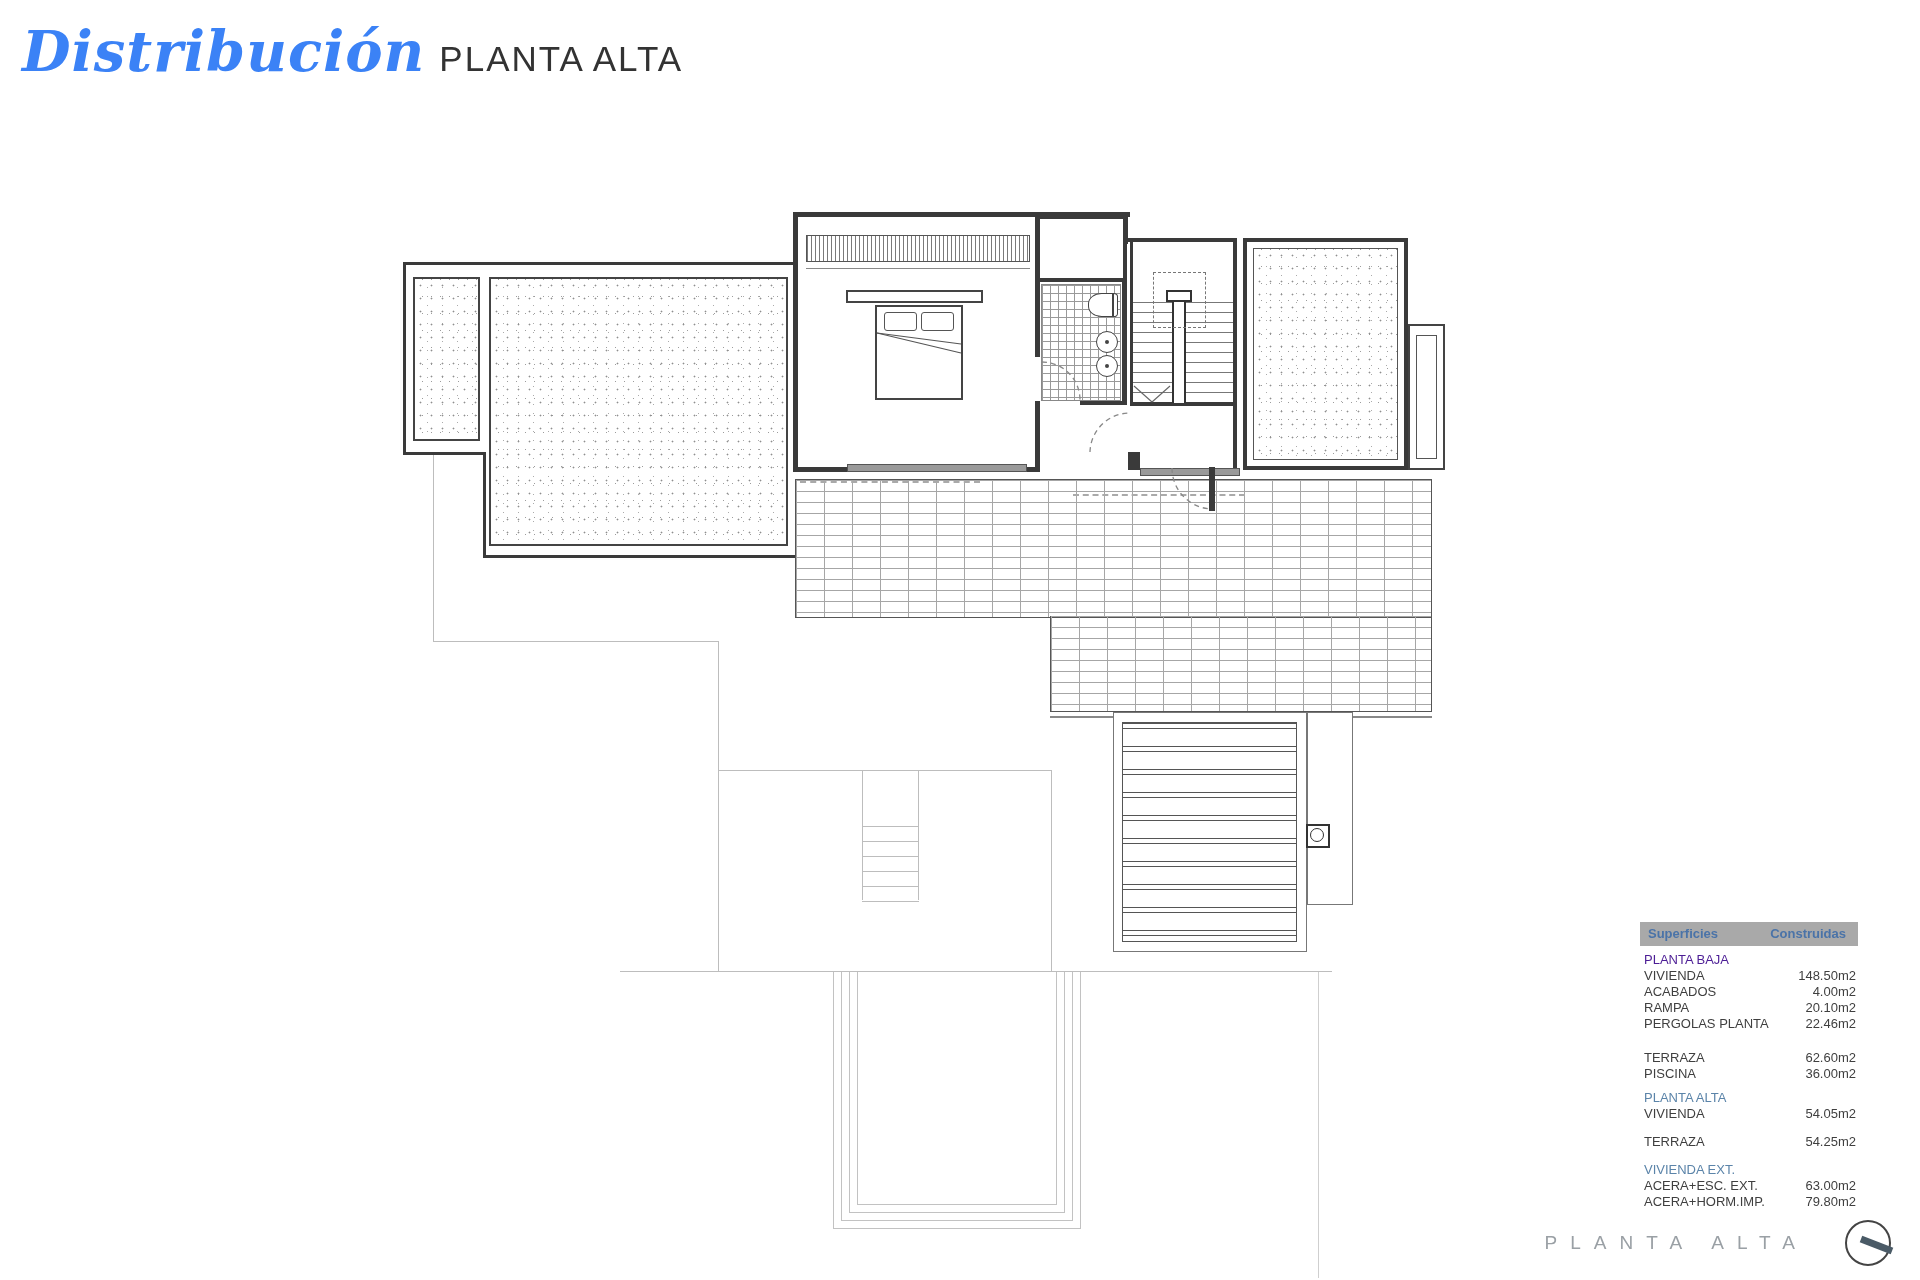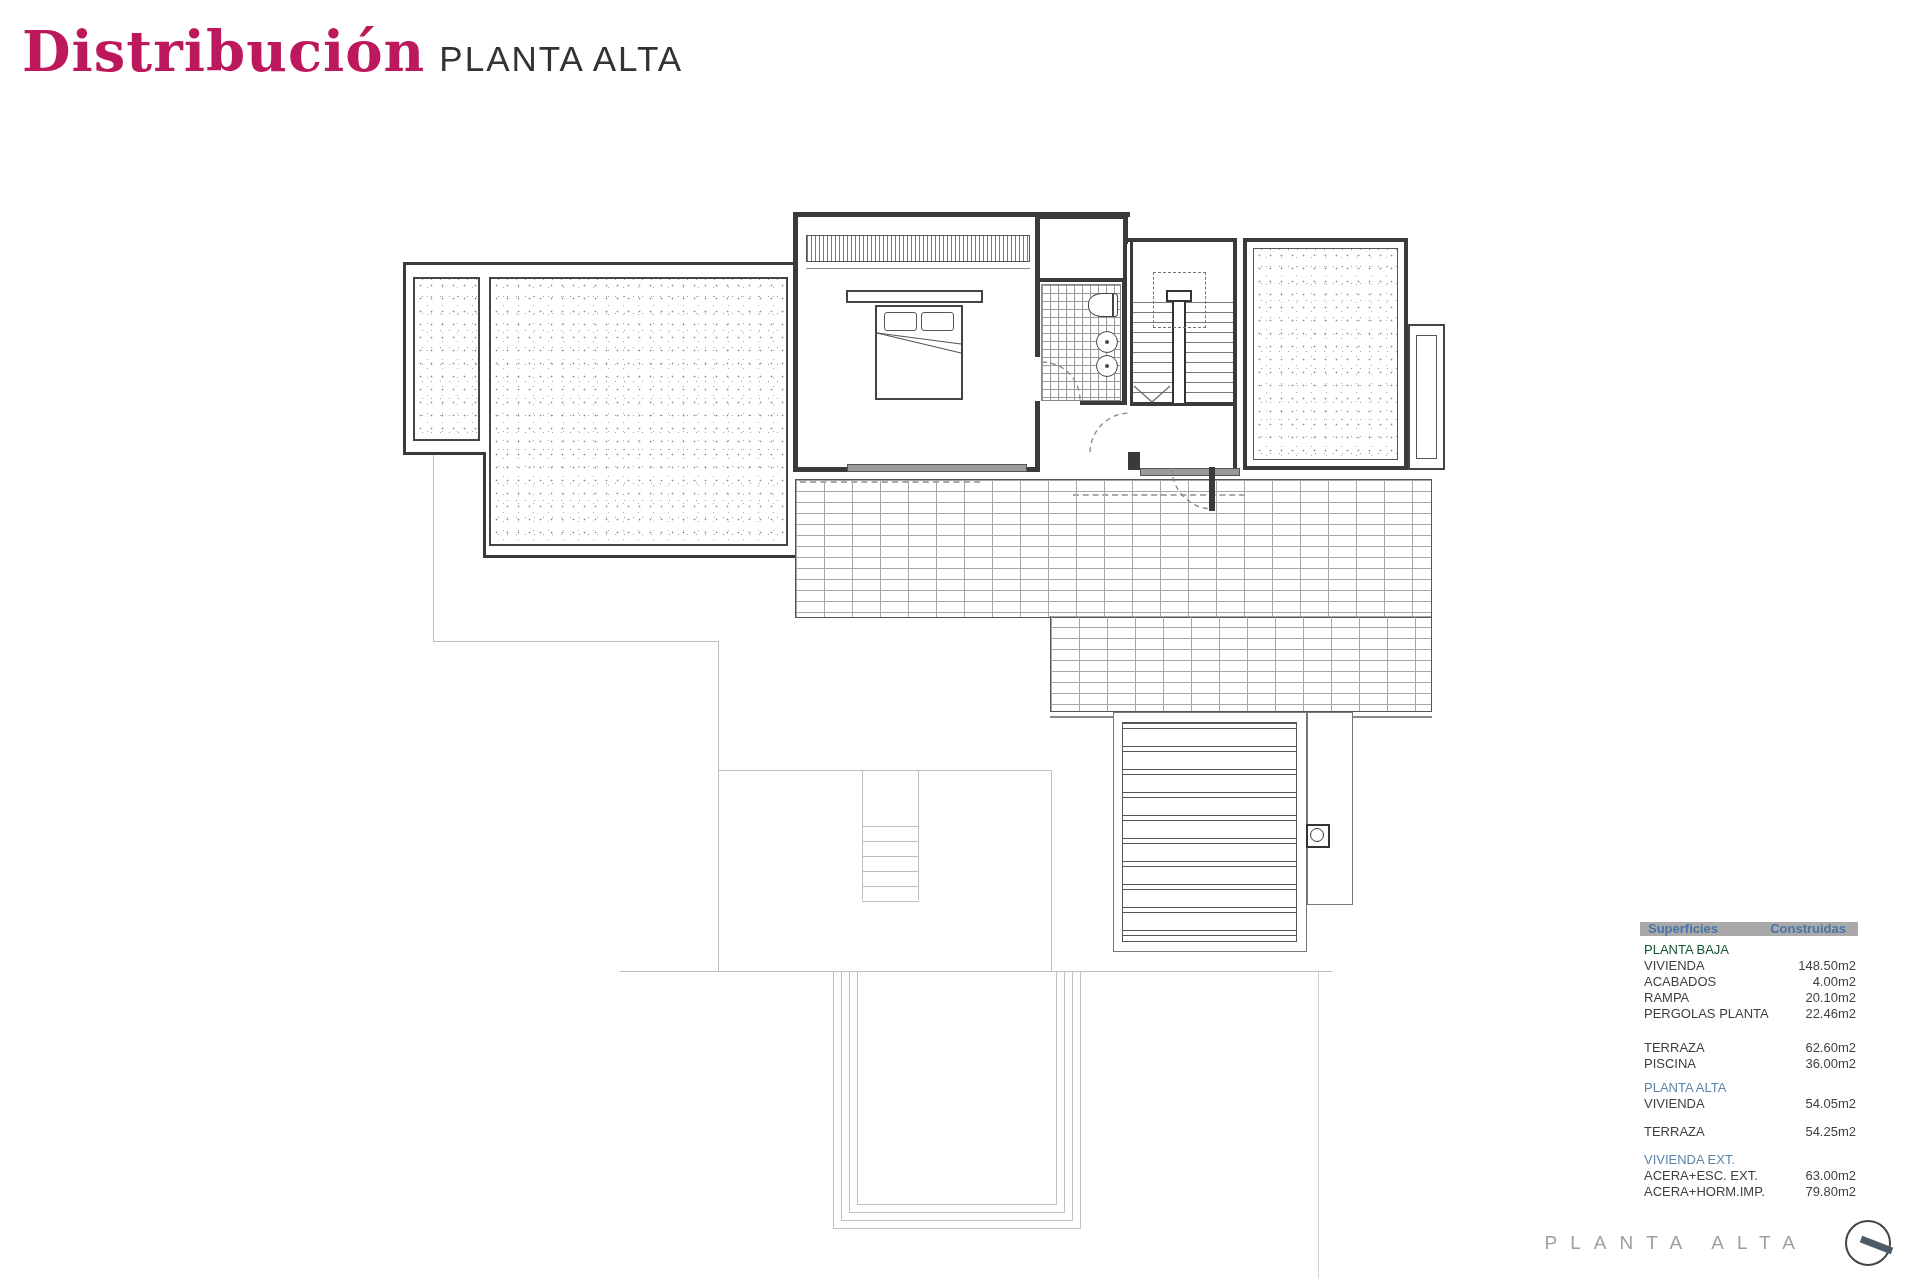--- a/index.html
+++ b/index.html
@@ -2,22 +2,22 @@
 <html><head>
 <meta charset="utf-8">
 <style>
   html,body{margin:0;padding:0;background:#fff;}
   body{width:1920px;height:1280px;position:relative;overflow:hidden;
        font-family:"Liberation Sans", sans-serif;color:#3f3f3f;}
   .abs{position:absolute;}
 
   
   .title-wrap{left:22px;top:18px;display:flex;align-items:baseline;}
-  .title-main{font-family:"DejaVu Serif", serif;font-weight:600;
-              font-size:56px;color:#be185d;letter-spacing:1px;}
+  .title-main{font-family:"DejaVu Serif", serif;font-style:italic;font-weight:600;
+              font-size:56px;color:#3b82f6;letter-spacing:1px;}
   .title-sub{font-size:35px;color:#333;margin-left:14px;letter-spacing:2px;}
 
   
   .wall{background:#3a3a3a;}
   .stipple{background-image:
       radial-gradient(circle,#8e8e8e 0.9px,transparent 1.05px),
       radial-gradient(circle,#ababab 0.8px,transparent 0.95px),
       radial-gradient(circle,#9c9c9c 0.7px,transparent 0.9px);
     background-size:11px 13px,15px 9px,9px 17px;
     background-position:0 0,5px 4px,3px 9px;}
@@ -28,21 +28,21 @@
       repeating-linear-gradient(180deg,#999 0 1px,transparent 1px 8px),
       repeating-linear-gradient(90deg,#999 0 1px,transparent 1px 8px);}
   .treads{background-image:repeating-linear-gradient(180deg,#777 0 1px,transparent 1px 10px);}
   .slats{background-image:repeating-linear-gradient(180deg,
       #555 0 1px,transparent 1px 5px,#555 5px 6px,transparent 6px 23px);}
   .hatchv{background-image:repeating-linear-gradient(90deg,#7a7a7a 0 1px,transparent 1px 4px);}
   .lite{background:#bdbdbd;}
 
   
   .table{left:1640px;top:922px;width:218px;font-size:13px;line-height:16px;}
-  .thead{height:14px;display:flex;align-items:center;justify-content:space-between;
+  .thead{height:24px;display:flex;align-items:center;justify-content:space-between;
          padding:0 12px 0 8px;box-sizing:border-box;font-weight:bold;}
   .sect{padding-left:4px;}
   .trow{display:flex;justify-content:space-between;padding:0 2px 0 4px;}
   .gap18{margin-top:18px;} .gap12{margin-top:12px;} .gap8{margin-top:8px;} .gap6{margin-top:6px;}
 
   
   .footer-label{right:112px;top:1232px;font-size:19px;letter-spacing:13px;color:#9aa0a5;}
 </style>
 </head>
 <body>
@@ -144,21 +144,21 @@
     <line x1="1861" y1="1239" x2="1892" y2="1251" stroke="#4a5a66" stroke-width="7"></line>
   </svg>
 </div>
 
 <div class="abs table">
   <div class="thead" style="background:#a9a9a9;color:#4a73a8;">
     <span>Superficies</span>
     <span>Construidas</span>
   </div>
 
-  <div class="sect gap6" style="color:#14532d;">PLANTA BAJA</div>
+  <div class="sect gap6" style="color:#4c1d95;">PLANTA BAJA</div>
   <div class="trow">
     <span>VIVIENDA</span>
     <span>148.50m2</span>
   </div>
   <div class="trow">
     <span>ACABADOS</span>
     <span>4.00m2</span>
   </div>
   <div class="trow">
     <span>RAMPA</span>

